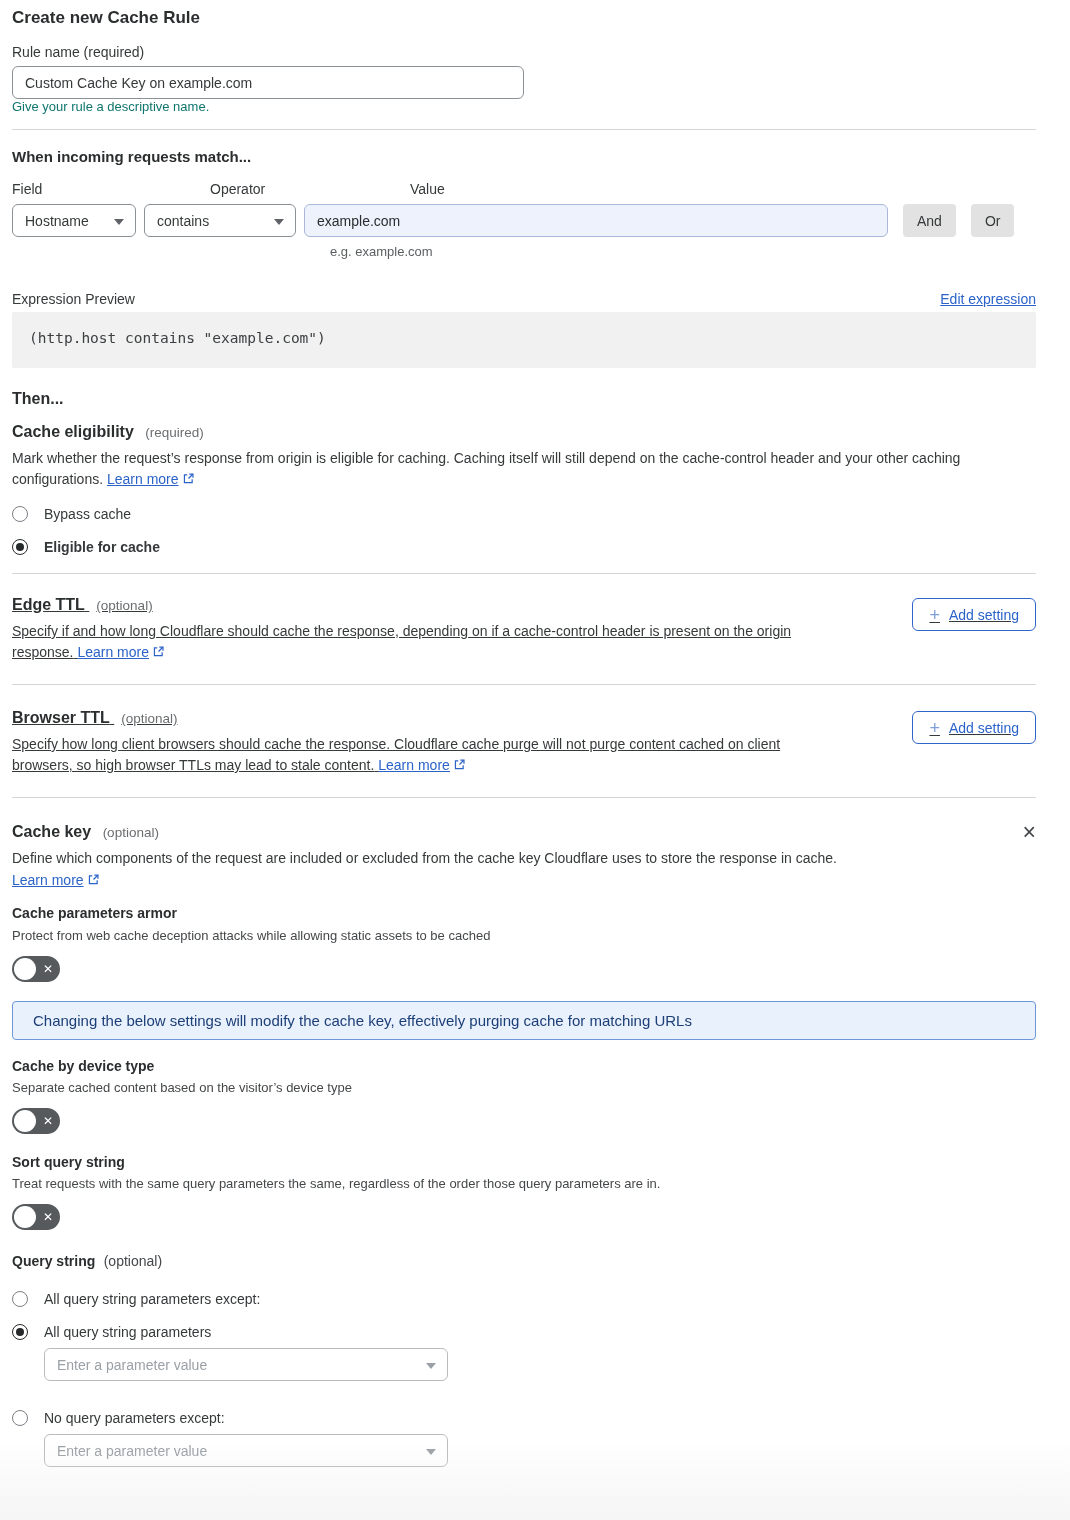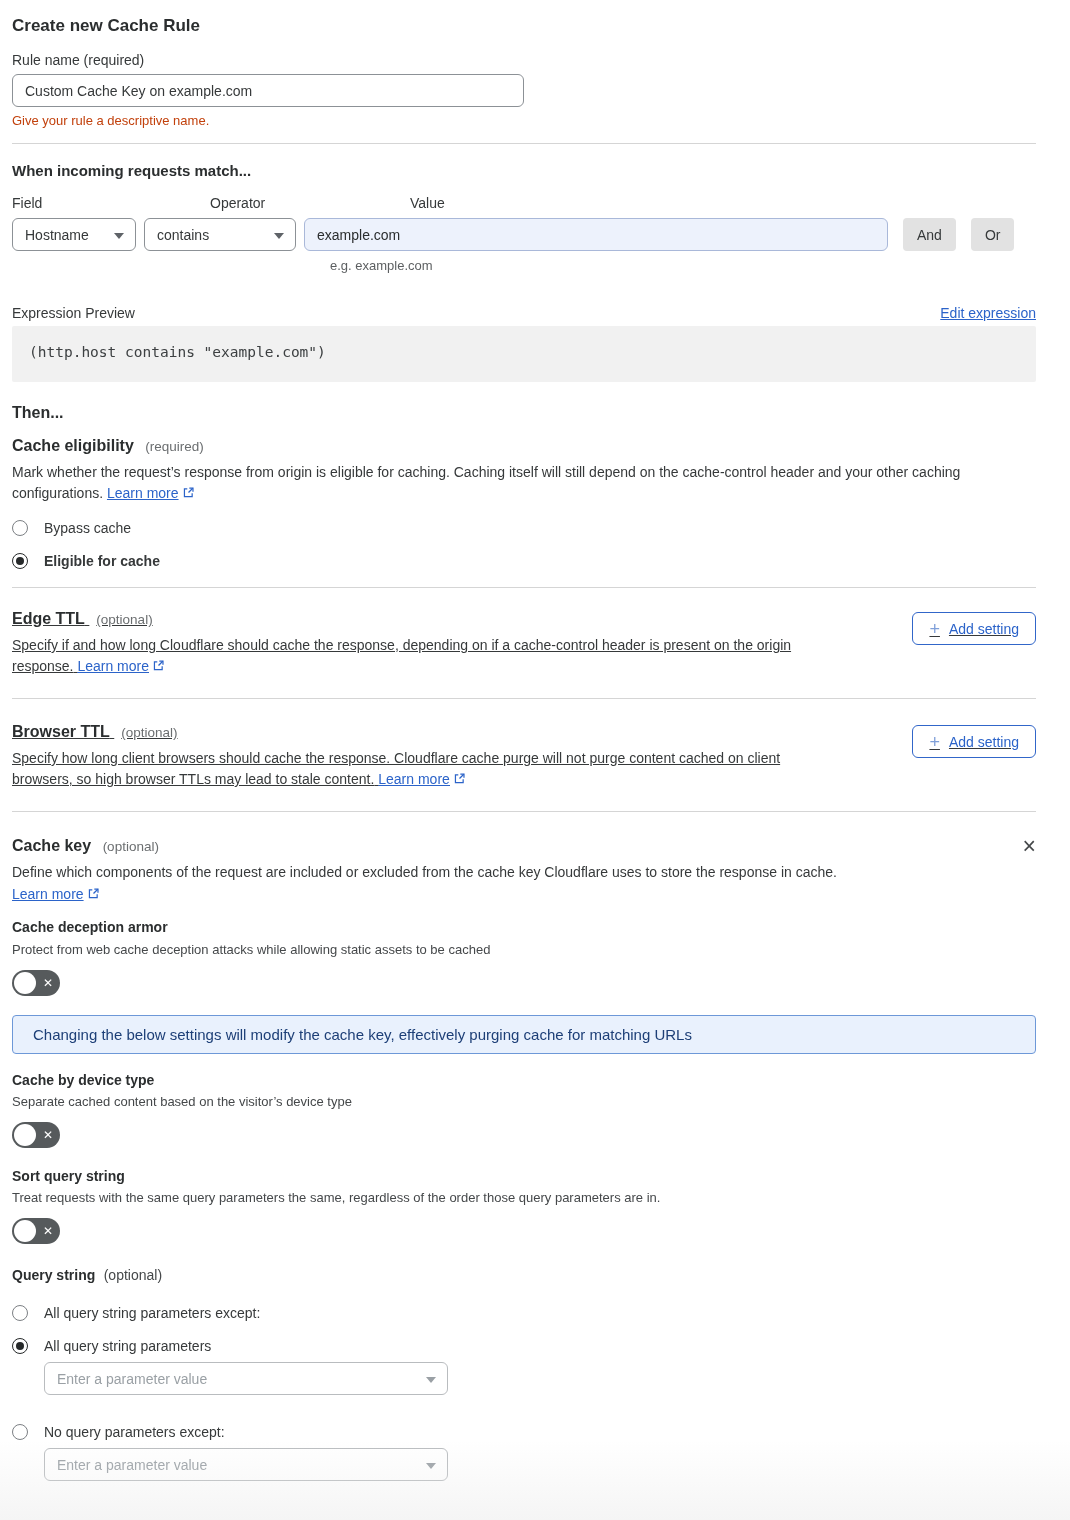--- a/index.html
+++ b/index.html
@@ -1,26 +1,26 @@
 <!DOCTYPE html>
 <html><head>
 <meta charset="utf-8">
 <style>
   * { margin:0; padding:0; box-sizing:border-box; }
   html,body { width:1070px; height:1520px; background:#fff; overflow:hidden;
     font-family:"Liberation Sans", sans-serif; color:#36393a; }
   .page { padding:0 34px 0 12px; position:relative; height:100%; }
 
-  h1.title { font-size:17px; font-weight:bold; color:#2b2e2f; padding-top:16px; }
+  h1.title { font-size:17px; font-weight:bold; color:#2b2e2f; padding-top:8px; }
 
   .field-label { font-size:14px; color:#36393a; margin-top:16px; }
   .text-input { display:block; margin-top:6px; width:512px; height:33px;
     border:1px solid #8c9196; border-radius:6px; padding:0 12px; font-size:14px;
     color:#36393a; background:#fff; font-family:"Liberation Sans",sans-serif; outline:none; }
-  .help-text { font-size:13px; color:#c2410c; margin-top:6px; }
+  .help-text { font-size:13px; color:#0f766e; margin-top:0; }
 
   hr.divider { border:none; border-top:1px solid #d5d5d5; margin-top:15px; }
 
   h2.match-heading { font-size:15px; font-weight:bold; color:#2b2e2f; margin-top:18px; }
 
   .cond-labels { display:flex; margin-top:16px; font-size:14px; color:#36393a;gap:40px; }
   .cond-labels .l1 { width:158px; }
   .cond-labels .l2 { width:160px; }
   .cond-row { display:flex; margin-top:7px; align-items:center; }
   .select { position:relative; height:33px; border:1px solid #8c9196; border-radius:6px;
@@ -224,21 +224,21 @@
   </div>
   <div class="para">Define which components of the request are included or excluded from the cache key Cloudflare uses to store the response in cache.</div>
   <div class="learn-line">
     <a class="blue-link"><span>Learn more</span><span class="ext-icon"><svg width="13" height="13" viewBox="0 0 16 16">
             <path d="M6.5 3.5 H3 v9.5 h9.5 V9" fill="none" stroke="#2b63c9" stroke-width="1.5"></path>
             <path d="M9 2.5 h4.5 V7" fill="none" stroke="#2b63c9" stroke-width="1.5"></path>
             <path d="M13.2 2.8 L8 8" stroke="#2b63c9" stroke-width="1.5"></path>
           </svg></span></a>
   </div>
 
-  <div class="sub-title mt16">Cache deception armor</div>
+  <div class="sub-title mt16">Cache parameters armor</div>
   <div class="sub-desc">Protect from web cache deception attacks while allowing static assets to be cached</div>
   <button class="toggle">
     <span class="knob"></span>
     <span class="xmark">✕</span>
   </button>
 
   <div class="banner">Changing the below settings will modify the cache key, effectively purging cache for matching URLs</div>
 
   <div class="sub-title mt18">Cache by device type</div>
   <div class="sub-desc" style="margin-top:6px;">Separate cached content based on the visitor’s device type</div>

